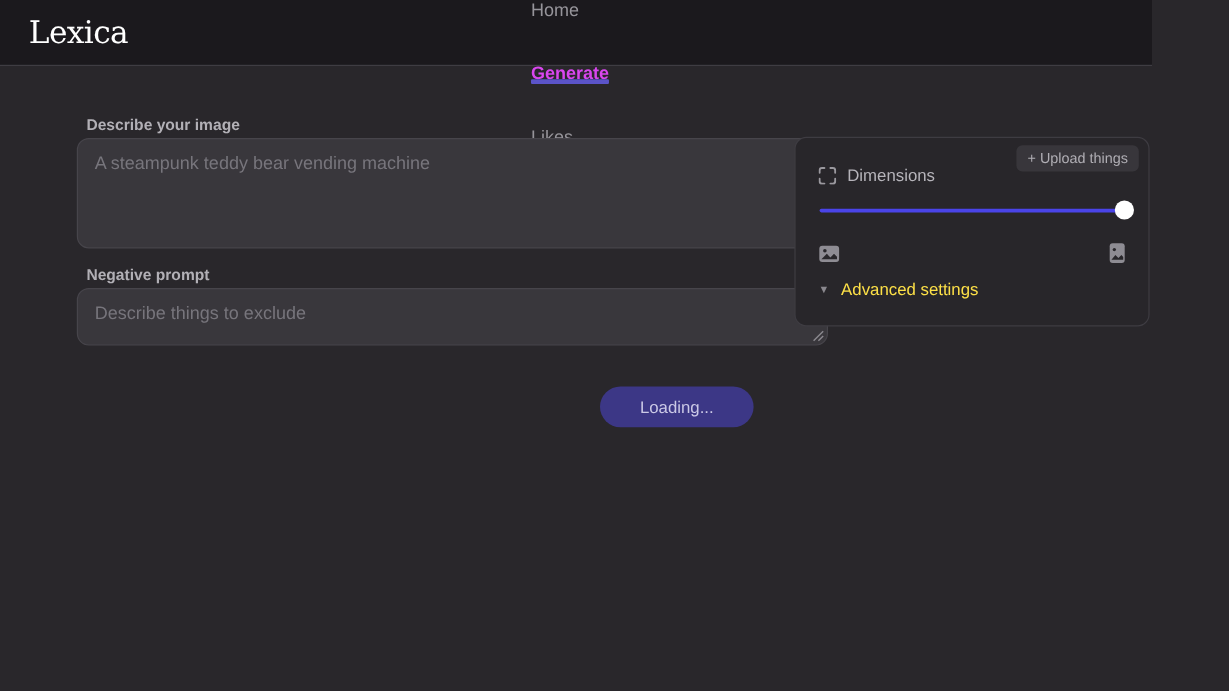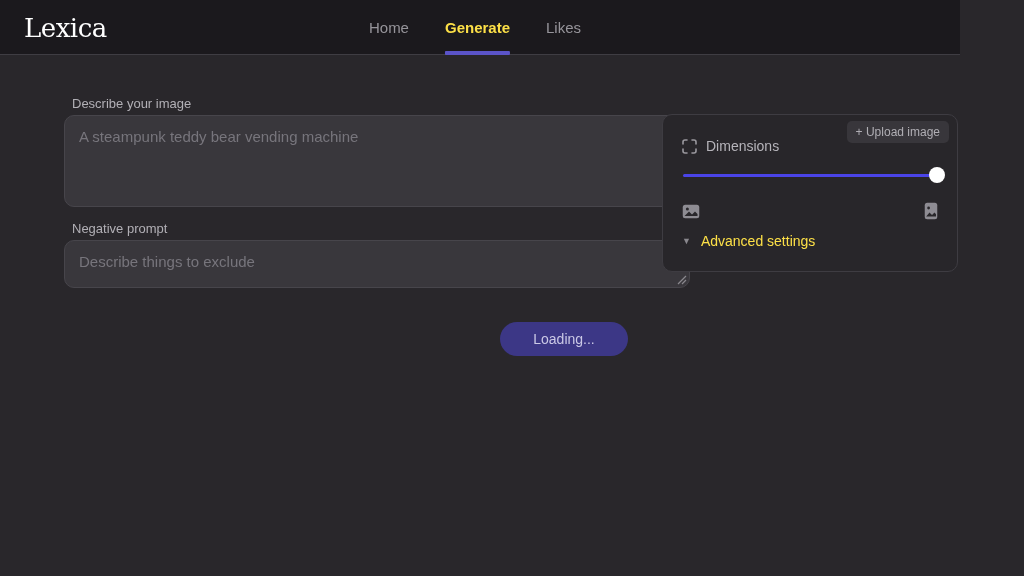--- a/index.html
+++ b/index.html
@@ -19,36 +19,36 @@
   .logo {
     position:absolute; left:24px; top:0; height:55px;
     display:flex; align-items:center;
     font-family:"DejaVu Serif", serif;
     font-size:26px; color:#ffffff; letter-spacing:-0.5px;
     cursor:pointer;
   }
   .nav {
     position:absolute; left:calc(50% - 5px); top:0; height:55px;
     transform:translateX(-50%);
-    display:flex; align-items:stretch; gap:36px;
+    display:flex; align-items:stretch; gap:36px;flex-direction:column;
   }
   .nav-item {
     position:relative; display:flex; align-items:center;
     font-size:15px; color:#96949a; cursor:pointer;
   }
-  .nav-item.active { color:#fde047; font-weight:700; }
+  .nav-item.active { color:#d946ef; font-weight:700; }
   .nav-underline {
     position:absolute; left:0; right:0; bottom:0; height:4px;
     background:#5b54c9; border-radius:1px;
   }
 
   
   .field-label {
     position:absolute; left:72px;
-    font-size:13px; color:#b2b0b6;
+    font-size:13px; color:#b2b0b6;font-weight:bold;
   }
   .label-prompt { top:96px; }
   .label-negative { top:221px;text-align:center; }
 
   .ta-wrap { position:absolute; left:64px; width:626px; }
   .ta-wrap.prompt { top:115px; height:92px; }
   .ta-wrap.negative { top:240px; height:48px; }
   textarea {
     width:100%; height:100%;
     background:#39373c;
@@ -171,21 +171,21 @@
   </span>
 </div>
 
 <button class="generate-btn">
   <span>Loading...</span>
 </button>
 
 <div class="panel">
 
   <button class="upload-btn">
-    <span>+ Upload image</span>
+    <span>+ Upload things</span>
   </button>
 
   <div class="dims-row">
     <span class="icon">
       <svg width="15" height="15" viewBox="0 0 15 15">
         <path d="M1 5 V3 a2 2 0 0 1 2 -2 H5 M10 1 h2 a2 2 0 0 1 2 2 v2 M14 10 v2 a2 2 0 0 1 -2 2 h-2 M5 14 H3 a2 2 0 0 1 -2 -2 v-2" stroke="#9a989e" stroke-width="1.6" fill="none" stroke-linecap="round"></path>
       </svg>
     </span>
     <span class="dims-label">Dimensions</span>
   </div>

